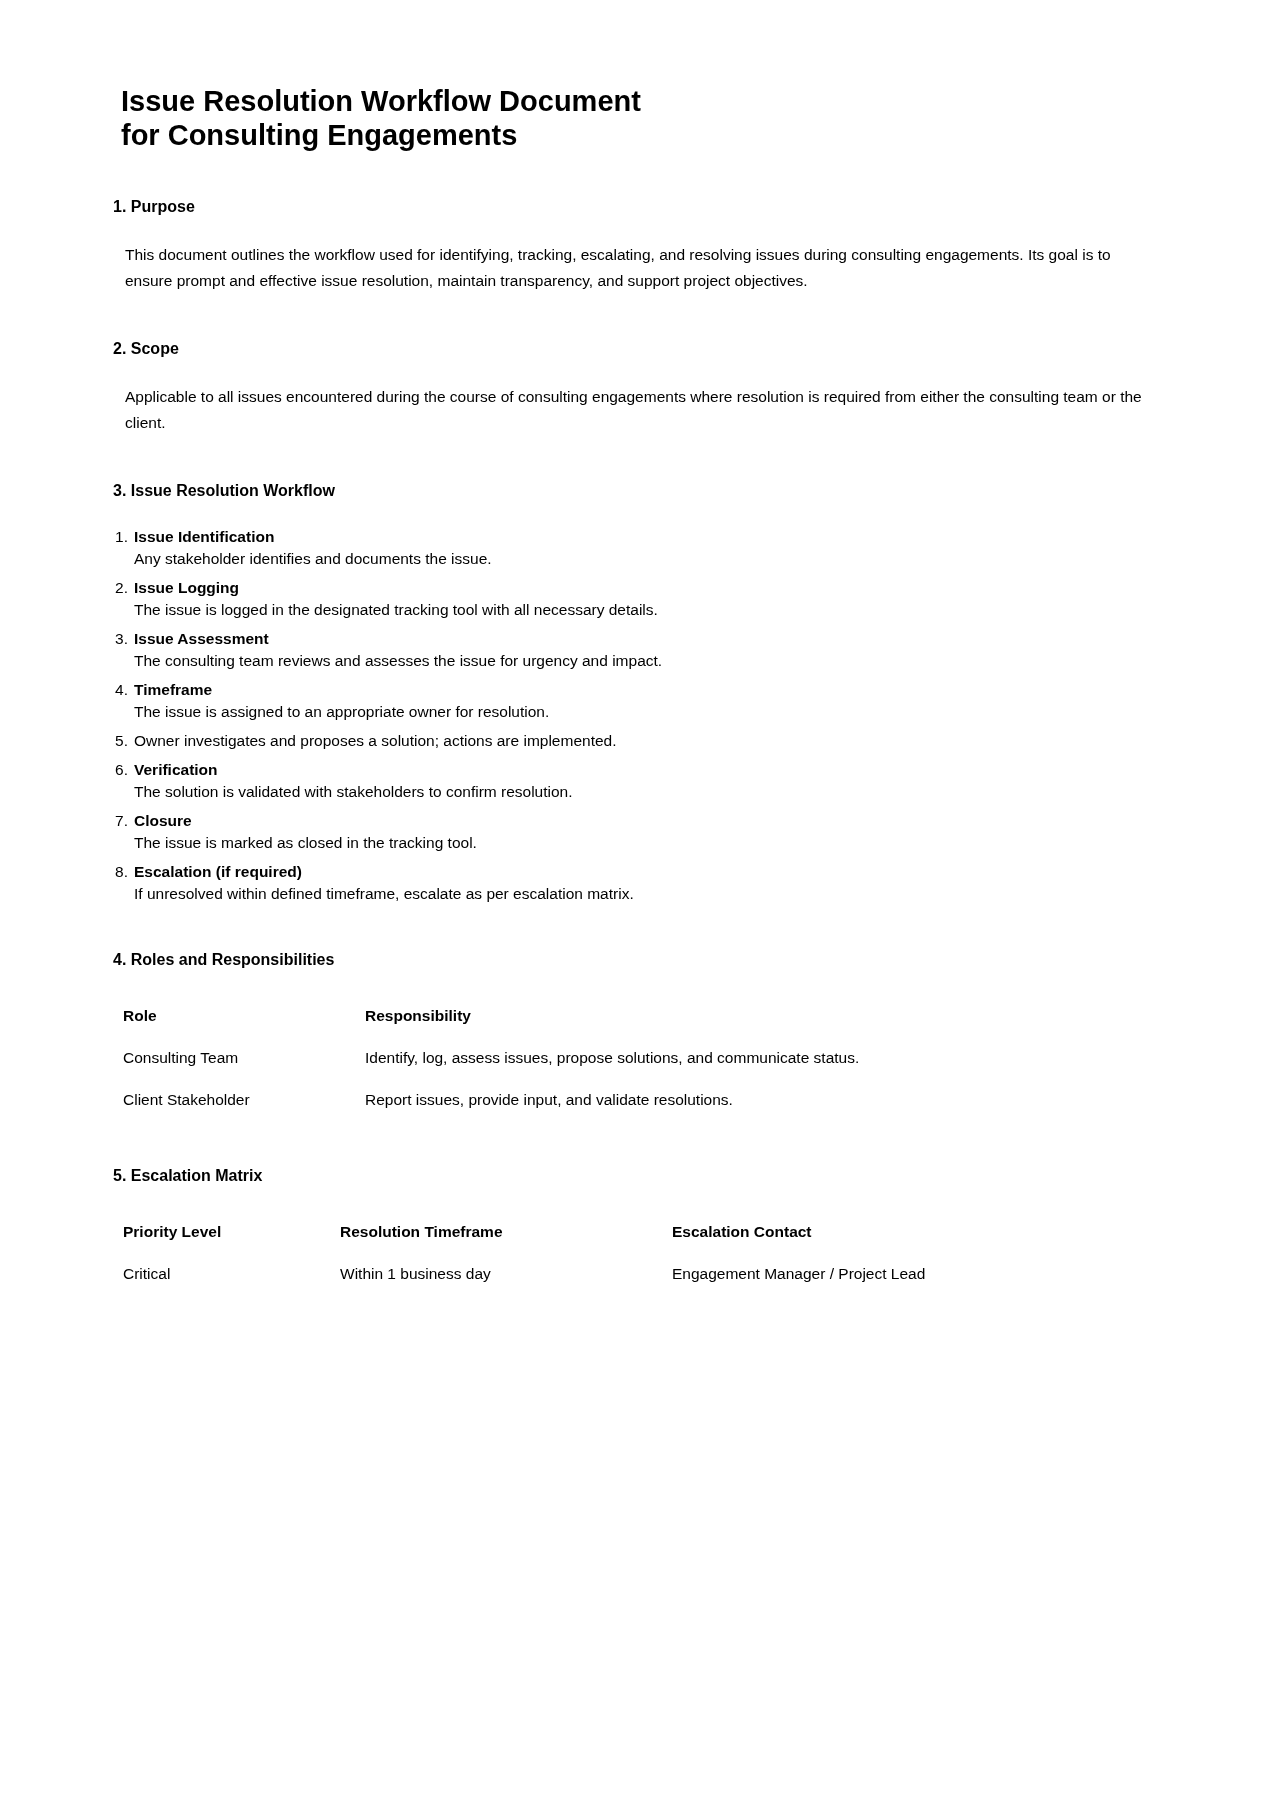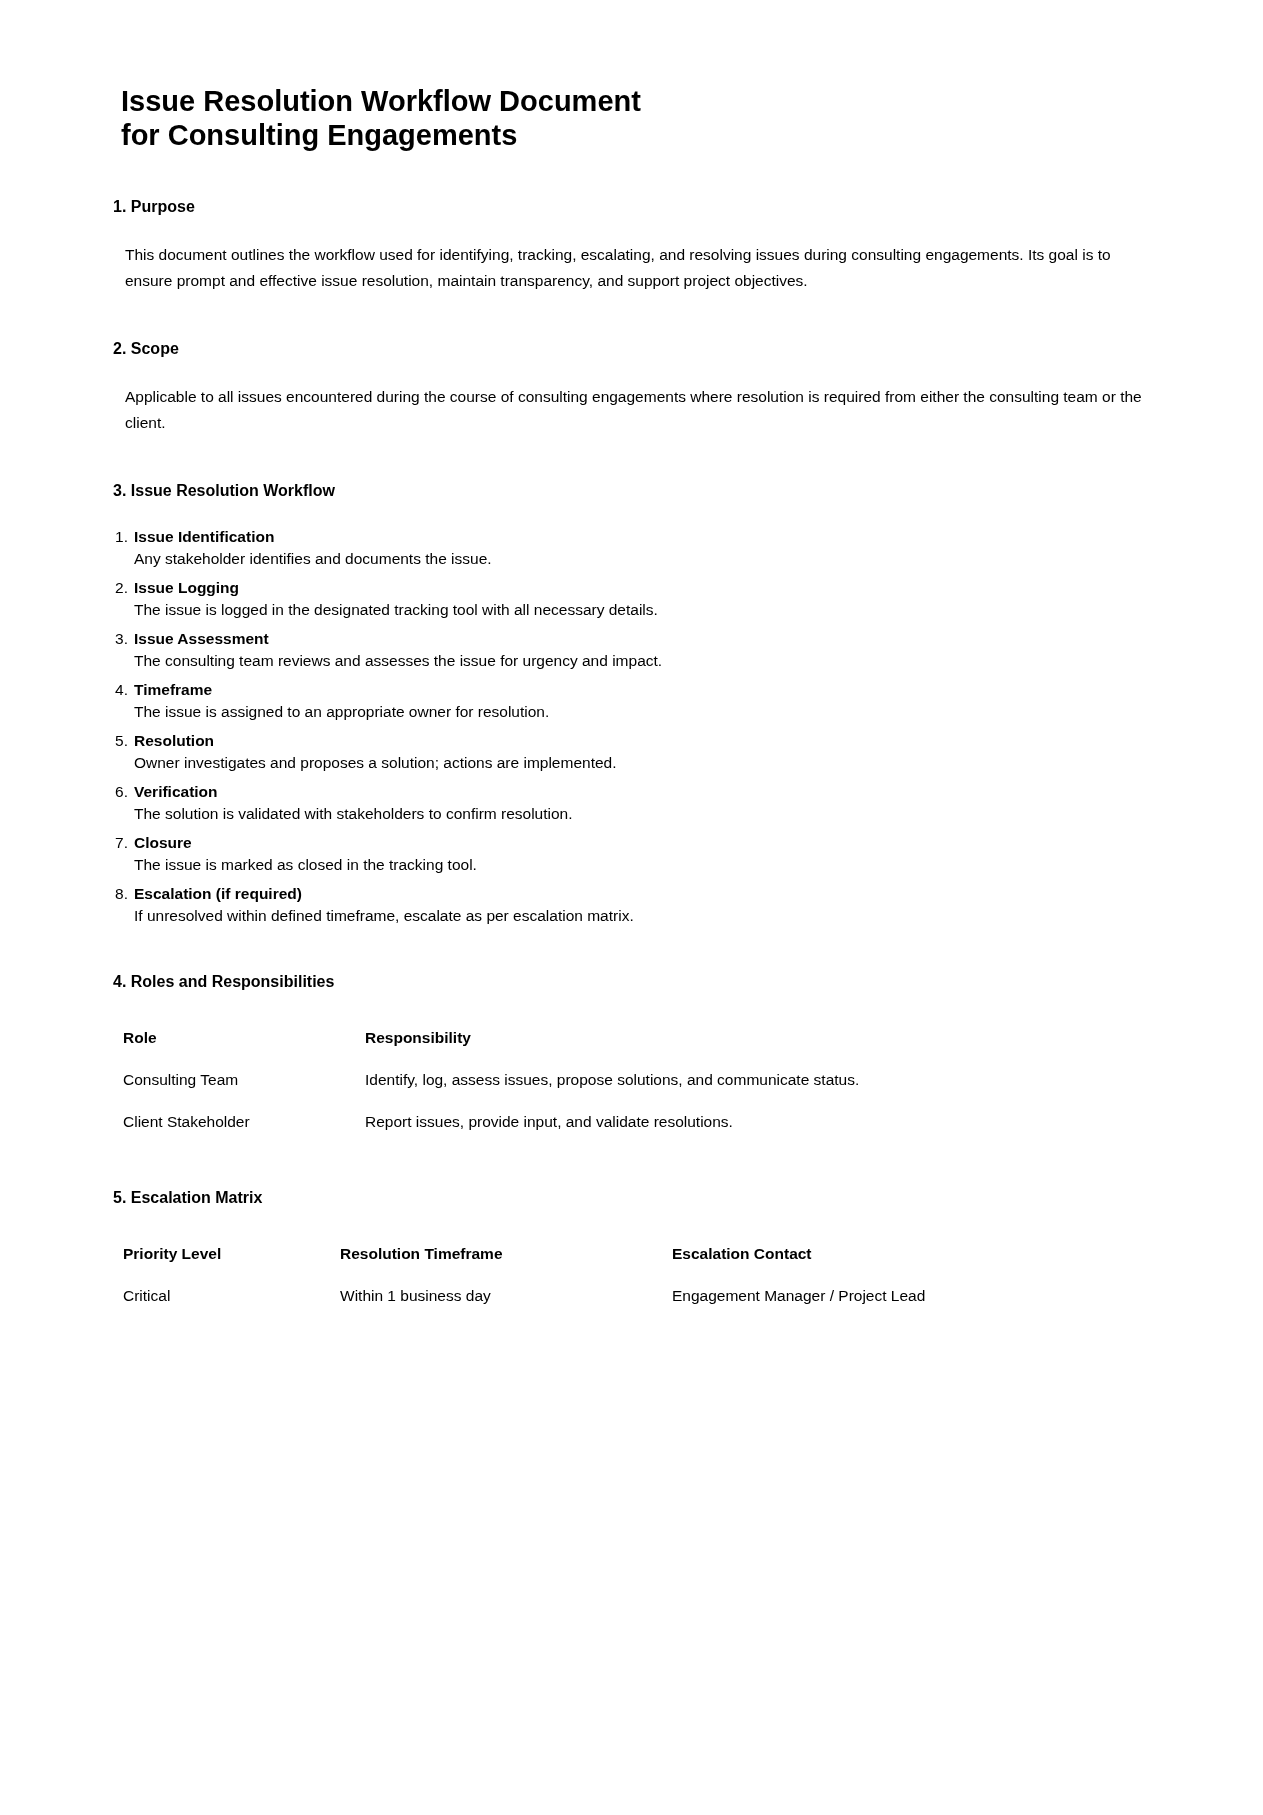--- a/index.html
+++ b/index.html
@@ -120,21 +120,20 @@
       <li>
         <span class="step-num">4.</span>
         <span class="step-text">
             <span class="step-title">Timeframe</span>
             <span class="step-desc">The issue is assigned to an appropriate owner for resolution.</span>
           </span>
       </li>
       <li>
         <span class="step-num">5.</span>
         <span class="step-text">
-            <span class="step-title">Resolution</span>
             <span class="step-desc">Owner investigates and proposes a solution; actions are implemented.</span>
           </span>
       </li>
       <li>
         <span class="step-num">6.</span>
         <span class="step-text">
             <span class="step-title">Verification</span>
             <span class="step-desc">The solution is validated with stakeholders to confirm resolution.</span>
           </span>
       </li>

